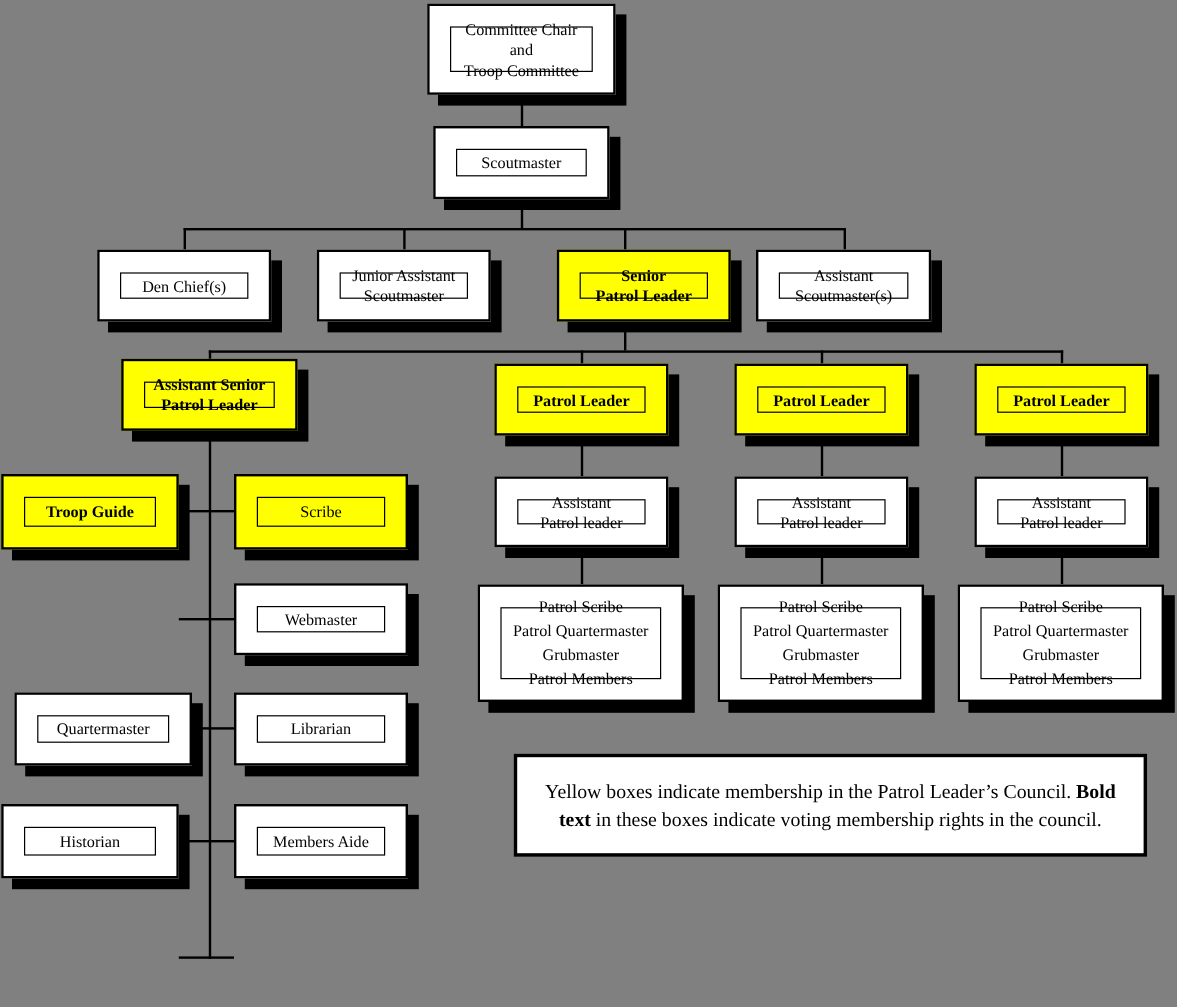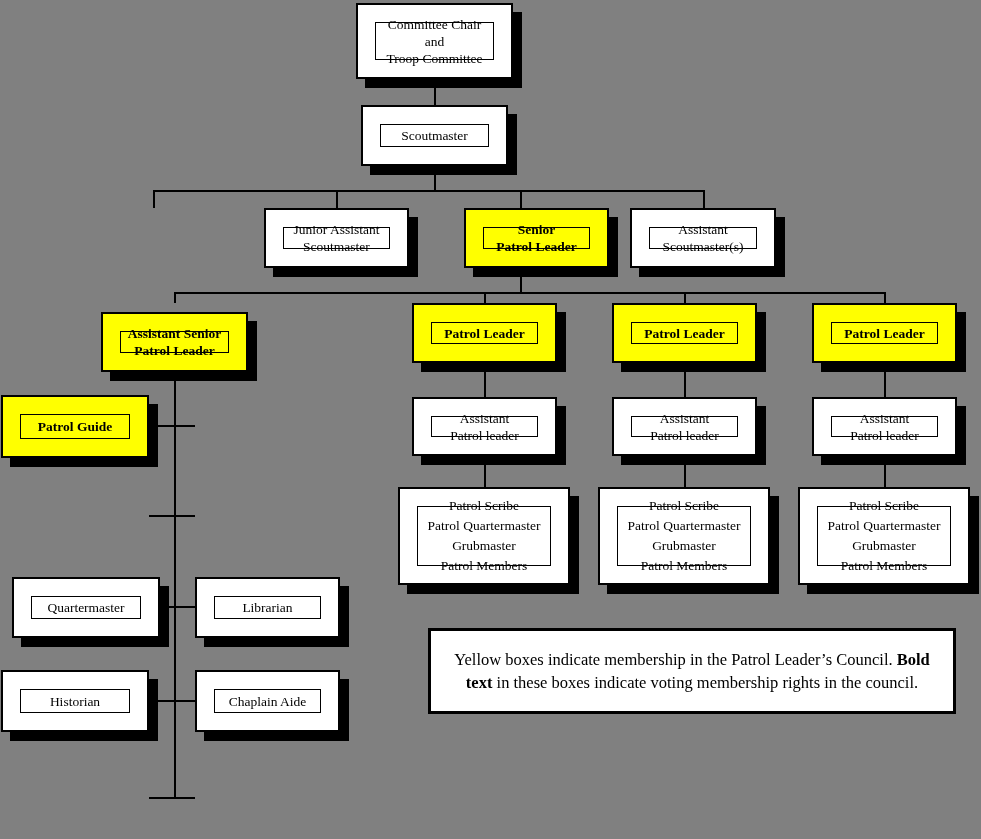--- a/index.html
+++ b/index.html
@@ -92,20 +92,25 @@
 Troop Committee</span>
       </div>
   </div>
 
   <div class="node" style="left:361px;top:105px;width:147px;height:61px">
     <div class="inner">
         <span class="lbl">Scoutmaster</span>
       </div>
   </div>
 
+  <div class="node" style="left:81px;top:208px;width:145px;height:60px">
+    <div class="inner">
+        <span class="lbl">Den Chief(s)</span>
+      </div>
+  </div>
 
   <div class="node" style="left:264px;top:208px;width:145px;height:60px">
     <div class="inner">
         <span class="lbl">Junior Assistant
 Scoutmaster</span>
       </div>
   </div>
 
   <div class="node yellow bold" style="left:464px;top:208px;width:145px;height:60px">
     <div class="inner">
@@ -114,21 +119,21 @@
       </div>
   </div>
 
   <div class="node" style="left:630px;top:208px;width:146px;height:60px">
     <div class="inner">
         <span class="lbl">Assistant
 Scoutmaster(s)</span>
       </div>
   </div>
 
-  <div class="node yellow bold" style="left:101px;top:312px;width:147px;height:60px">
+  <div class="node yellow bold" style="left:101px;top:299px;width:147px;height:60px">
     <div class="inner">
         <span class="lbl">Assistant Senior
 Patrol Leader</span>
       </div>
   </div>
 
   <div class="node yellow bold" style="left:412px;top:303px;width:145px;height:60px">
     <div class="inner">
         <span class="lbl">Patrol Leader</span>
       </div>
@@ -189,26 +194,36 @@
     <div class="inner">
         <span class="lbl">Patrol Scribe
 Patrol Quartermaster
 Grubmaster
 Patrol Members</span>
       </div>
   </div>
 
   <div class="node yellow bold" style="left:1px;top:395px;width:148px;height:63px">
     <div class="inner">
-        <span class="lbl">Patrol Guide</span>
-      </div>
-  </div>
-
-
-
+        <span class="lbl">Troop Guide</span>
+      </div>
+  </div>
+
+  <div class="node yellow" style="left:195px;top:395px;width:145px;height:63px">
+    <div class="inner">
+        <span class="lbl">Scribe</span>
+      </div>
+  </div>
+
+
+  <div class="node" style="left:195px;top:486px;width:145px;height:60px">
+    <div class="inner">
+        <span class="lbl">Webmaster</span>
+      </div>
+  </div>
 
   <div class="node" style="left:12px;top:577px;width:148px;height:61px">
     <div class="inner">
         <span class="lbl">Quartermaster</span>
       </div>
   </div>
 
   <div class="node" style="left:195px;top:577px;width:145px;height:61px">
     <div class="inner">
         <span class="lbl">Librarian</span>
@@ -216,21 +231,21 @@
   </div>
 
   <div class="node" style="left:1px;top:670px;width:148px;height:62px">
     <div class="inner">
         <span class="lbl">Historian</span>
       </div>
   </div>
 
   <div class="node" style="left:195px;top:670px;width:145px;height:62px">
     <div class="inner">
-        <span class="lbl">Chaplain Aide</span>
+        <span class="lbl">Members Aide</span>
       </div>
   </div>
 
 
 
   <div class="legend" style="left:428px;top:628px;width:528px;height:86px">
     <div>
       <span>Yellow boxes indicate membership in the Patrol Leader’s Council.  </span><b>Bold text</b><span> in these boxes indicate voting membership rights in the council.</span>
     </div>
   </div>

